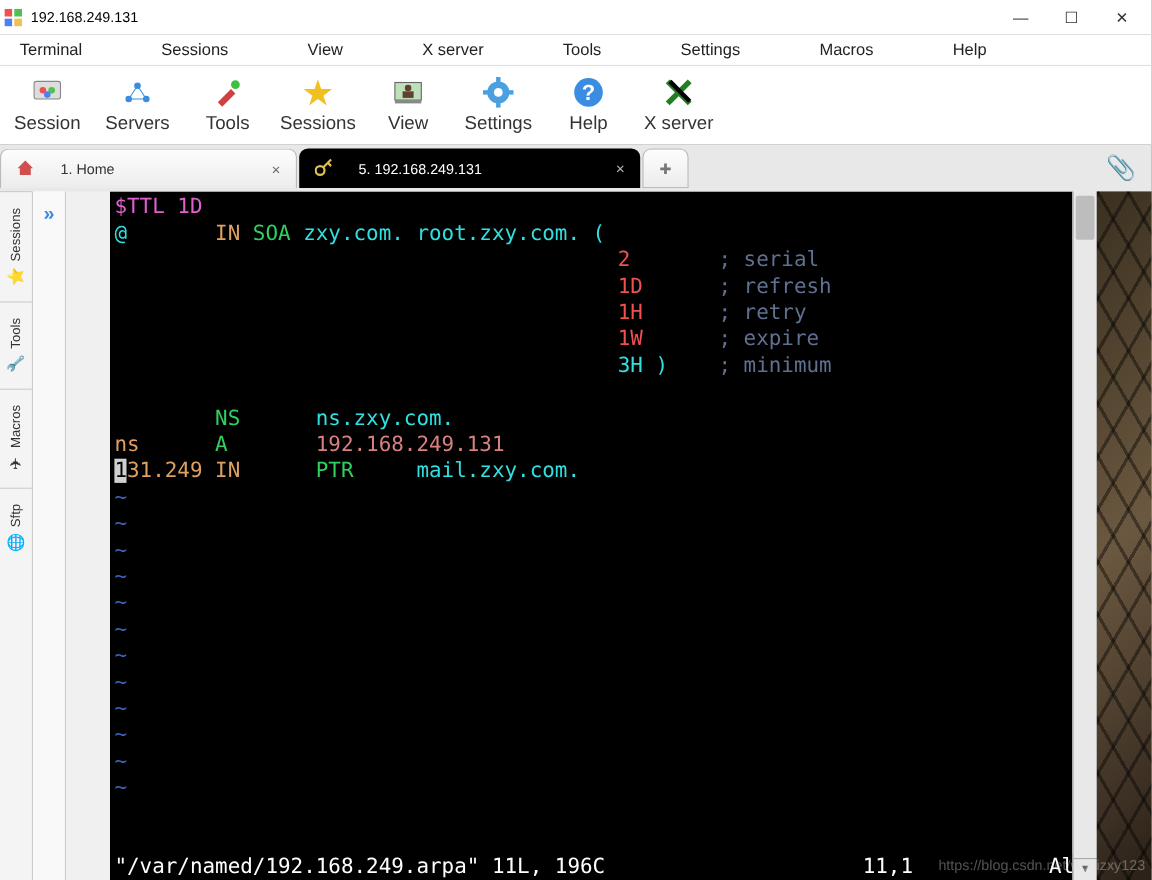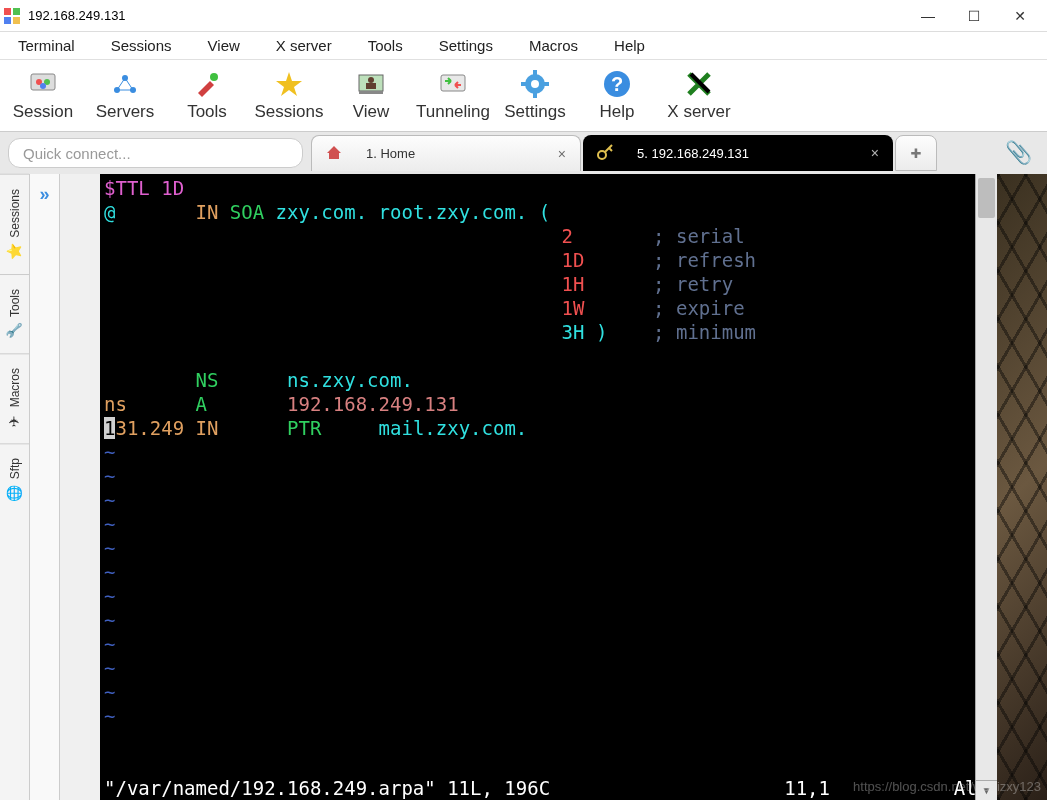--- a/index.html
+++ b/index.html
@@ -2,21 +2,21 @@
 <html><head>
 <meta charset="utf-8">
 <style>
 * { margin: 0; padding: 0; box-sizing: border-box; }
 body { font-family: "Segoe UI", Tahoma, sans-serif; font-size: 13px; background: #f0f0f0; width: 1047px; height: 800px; overflow: hidden; position: relative; }
 .titlebar { height: 32px; background: #fff; display: flex; align-items: center; padding: 0 4px; border-bottom: 1px solid #ddd; }
 .titlebar-icon { width: 16px; height: 16px; margin-right: 8px; }
 .titlebar-title { flex: 1; font-size: 13px; color: #000; }
 .win-controls { display: flex; }
 .win-btn { width: 46px; height: 30px; display: flex; align-items: center; justify-content: center; font-size: 14px; color: #333; }
-.menubar { height: 28px; background: #fff; display: flex; align-items: stretch; border-bottom: 1px solid #e0e0e0; }
+.menubar { height: 28px; background: #fff; display: flex; align-items: stretch; border-bottom: 1px solid #e0e0e0; gap: 36px; }
 .menu-item { padding: 0 18px; display: flex; align-items: center; font-size: 15px; color: #222; }
 .toolbar { height: 72px; background: #fff; display: flex; align-items: center; border-bottom: 1px solid #ccc; padding: 0 2px; }
 .tool-btn { width: 82px; height: 70px; display: flex; flex-direction: column; align-items: center; justify-content: center; gap: 4px; }
 .tool-icon { width: 30px; height: 28px; display: flex; align-items: center; justify-content: center; }
 .tool-label { font-size: 17px; color: #333; }
 .tabbar { height: 42px; background: #e8e8e8; display: flex; align-items: center; padding: 0; position: relative; }
 .quick-connect { width: 295px; height: 30px; margin: 0 8px; background: #fff; border: 1px solid #ccc; border-radius: 12px; padding: 0 14px; font-size: 15px; color: #999; display: flex; align-items: center; }
 .tab { height: 36px; border-radius: 8px 8px 0 0; display: flex; align-items: center; padding: 0 14px; font-size: 13px; gap: 24px; position: relative; margin-right: 2px; }
 .tab.home { background: linear-gradient(#fdfdfd,#ececec); color: #333; border: 1px solid #bbb; border-bottom: none; width: 270px; }
 .tab.active { background: #000; color: #fff; width: 310px; }
@@ -128,30 +128,20 @@
           <rect x="3" y="3" width="24" height="16" fill="#bde0bb" stroke="#666"></rect>
           <circle cx="15" cy="8" r="3" fill="#604030"></circle>
           <rect x="10" y="11" width="10" height="6" fill="#604030"></rect>
           <rect x="3" y="19" width="24" height="3" fill="#888"></rect>
         </svg>
       </span>
       <span class="tool-label">View</span>
     </div>
   <div class="tool-btn">
       <span class="tool-icon">
-        <svg width="30" height="24" viewBox="0 0 30 24">
-          <rect x="3" y="3" width="24" height="16" rx="2" fill="#e8e8e8" stroke="#888"></rect>
-          <path d="M7 9 L13 9 M13 9 L10 6 M13 9 L10 12" stroke="#40c040" stroke-width="2" fill="none"></path>
-          <path d="M23 13 L17 13 M17 13 L20 10 M17 13 L20 16" stroke="#f05050" stroke-width="2" fill="none"></path>
-        </svg>
-      </span>
-      <span class="tool-label">Tunneling</span>
-    </div>
-  <div class="tool-btn">
-      <span class="tool-icon">
         <svg width="28" height="28" viewBox="0 0 28 28">
           <circle cx="14" cy="14" r="10" fill="#4aa0e0"></circle>
           <circle cx="14" cy="14" r="4" fill="#fff"></circle>
           <g fill="#4aa0e0">
             <rect x="12" y="0" width="4" height="6"></rect>
             <rect x="12" y="22" width="4" height="6"></rect>
             <rect x="0" y="12" width="6" height="4"></rect>
             <rect x="22" y="12" width="6" height="4"></rect>
           </g>
         </svg>
@@ -172,21 +162,20 @@
         <svg width="28" height="28" viewBox="0 0 28 28">
           <path d="M4 4 L24 24 M24 4 L4 24" stroke="#208020" stroke-width="5"></path>
           <path d="M6 4 L24 22" stroke="#000" stroke-width="4"></path>
         </svg>
       </span>
       <span class="tool-label">X server</span>
     </div>
 </div>
 
 <div class="tabbar">
-  <div class="quick-connect">Quick connect...</div>
   <div class="tab home">
     <span><svg width="16" height="16" viewBox="0 0 16 16">
           <path d="M8 2 L15 9 L13 9 L13 15 L3 15 L3 9 L1 9 Z" fill="#d05050"></path>
         </svg></span>
     <span>1. Home</span>
     <span class="tab-close">×</span>
   </div>
   <div class="tab active">
     <span><svg width="16" height="16" viewBox="0 0 16 16">
           <circle cx="5" cy="11" r="4" fill="none" stroke="#e0c050" stroke-width="2"></circle>

